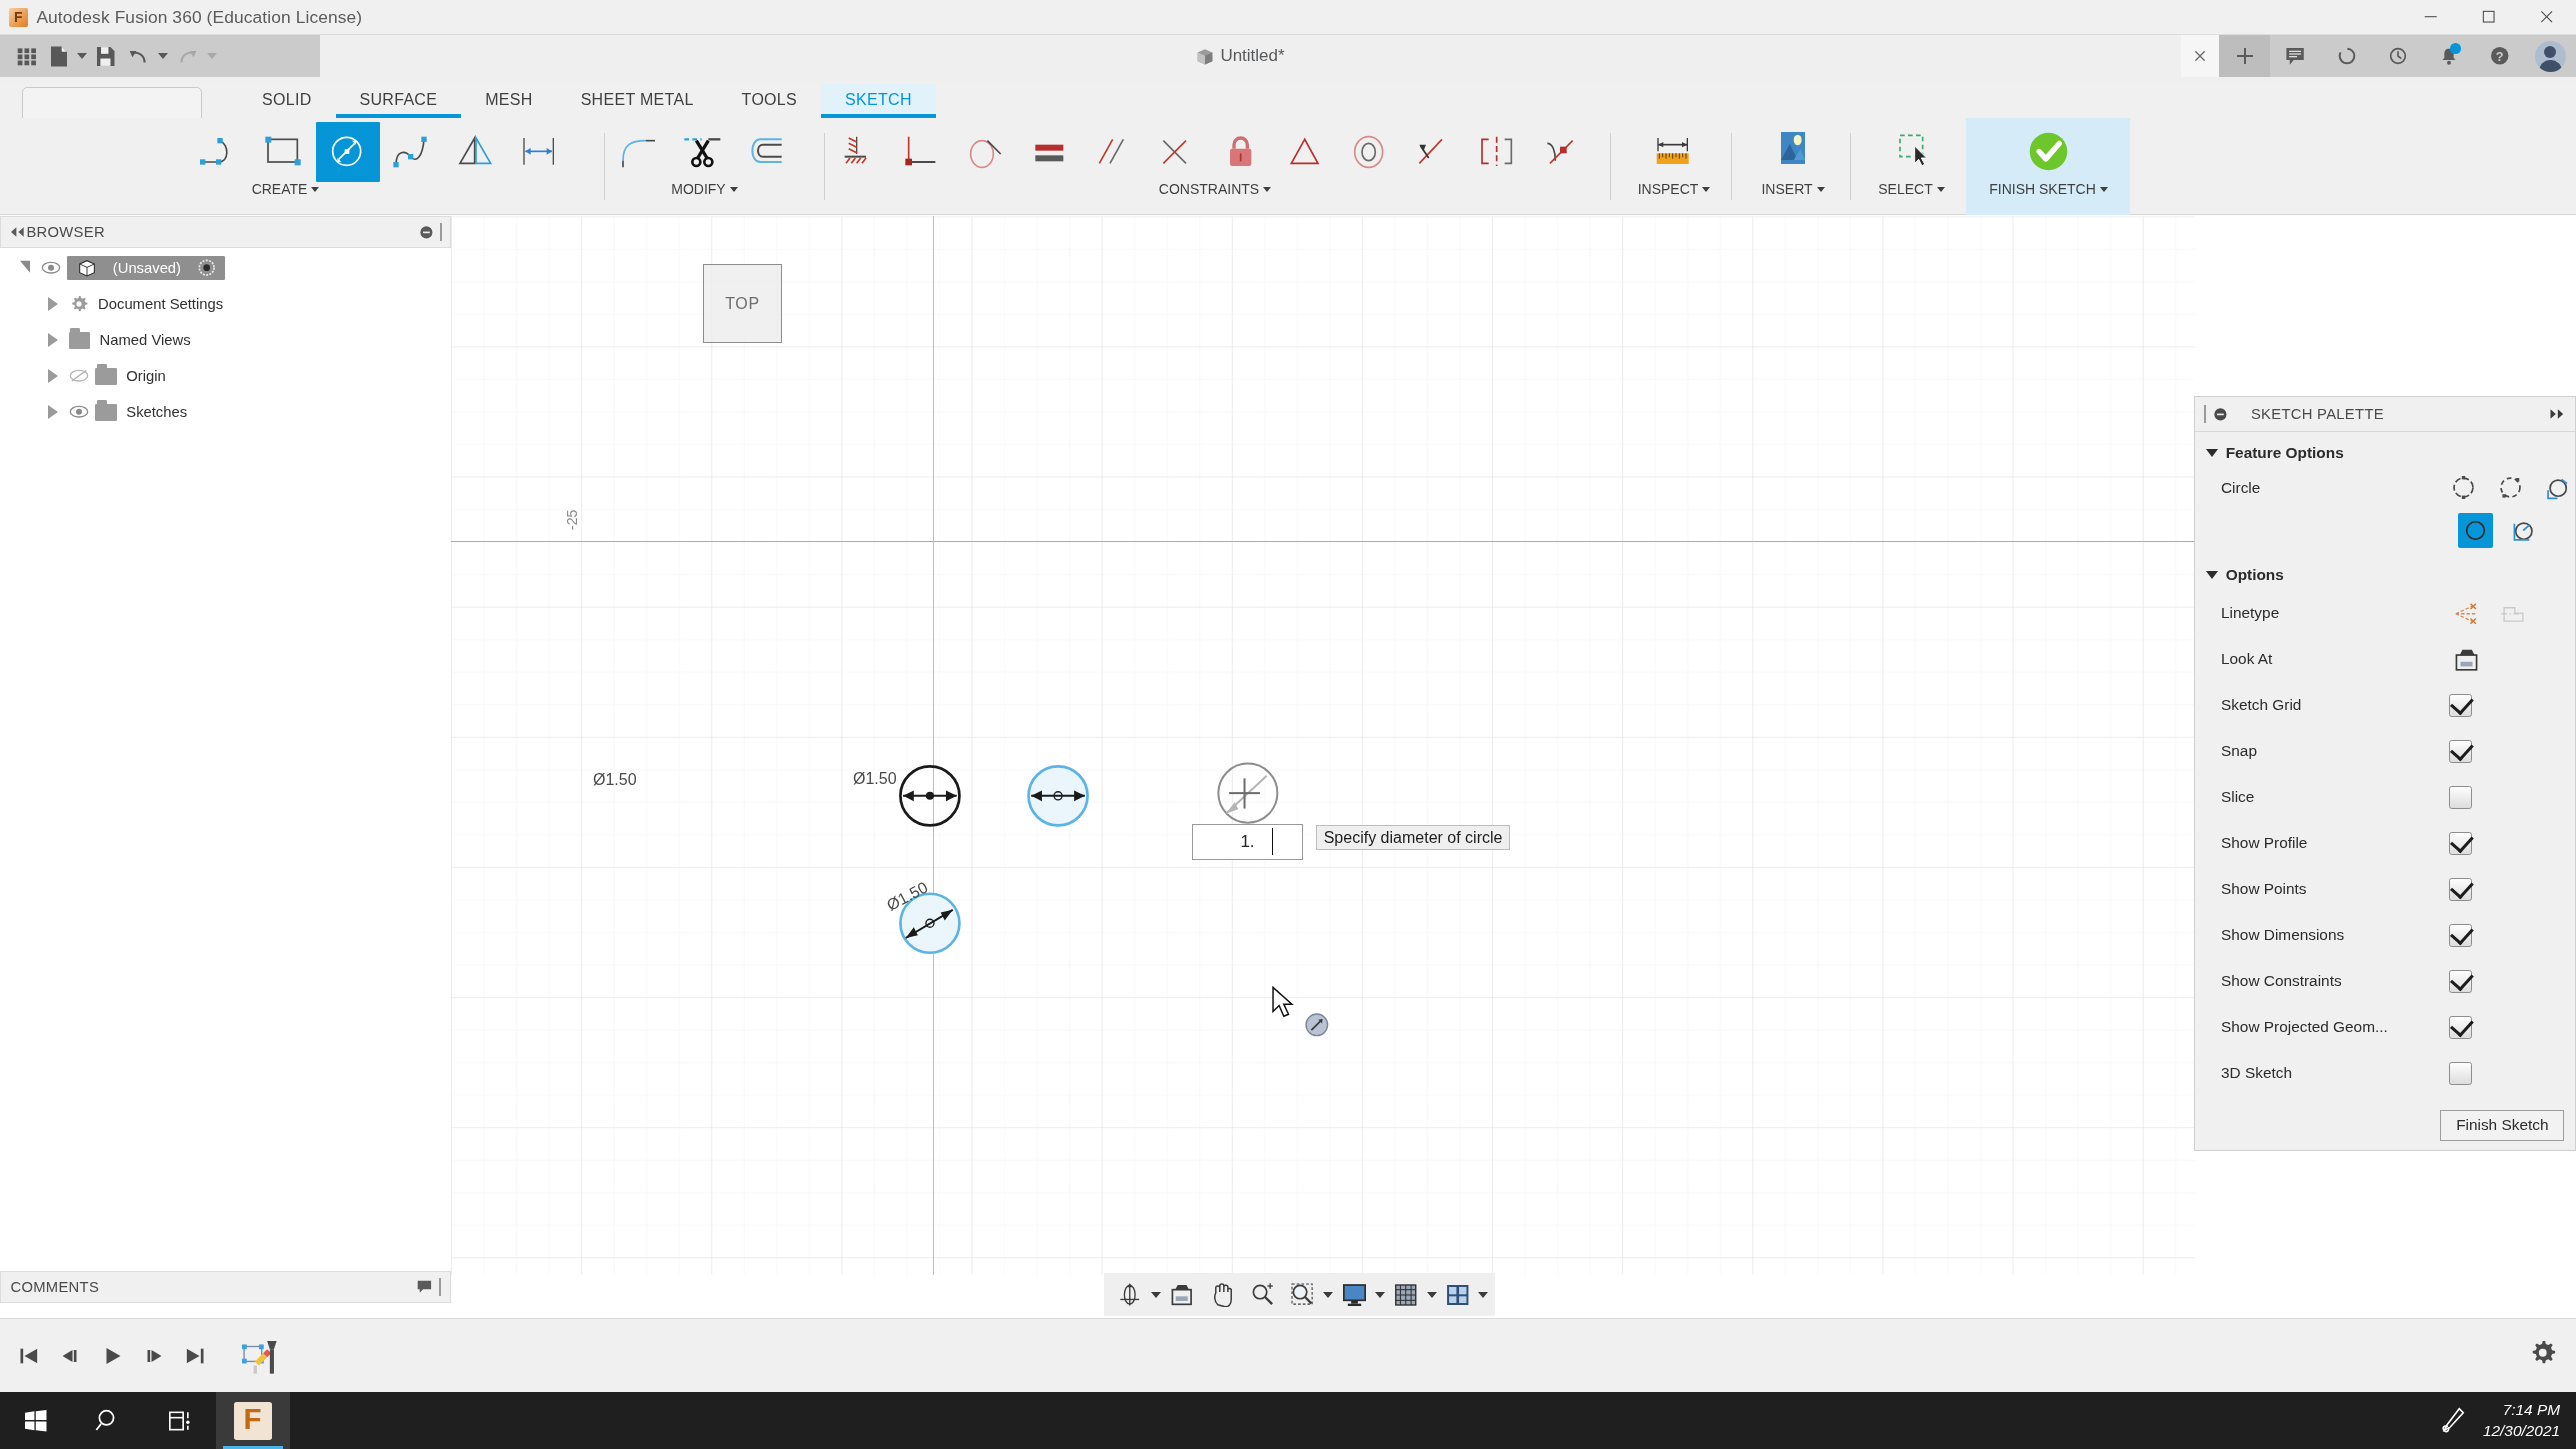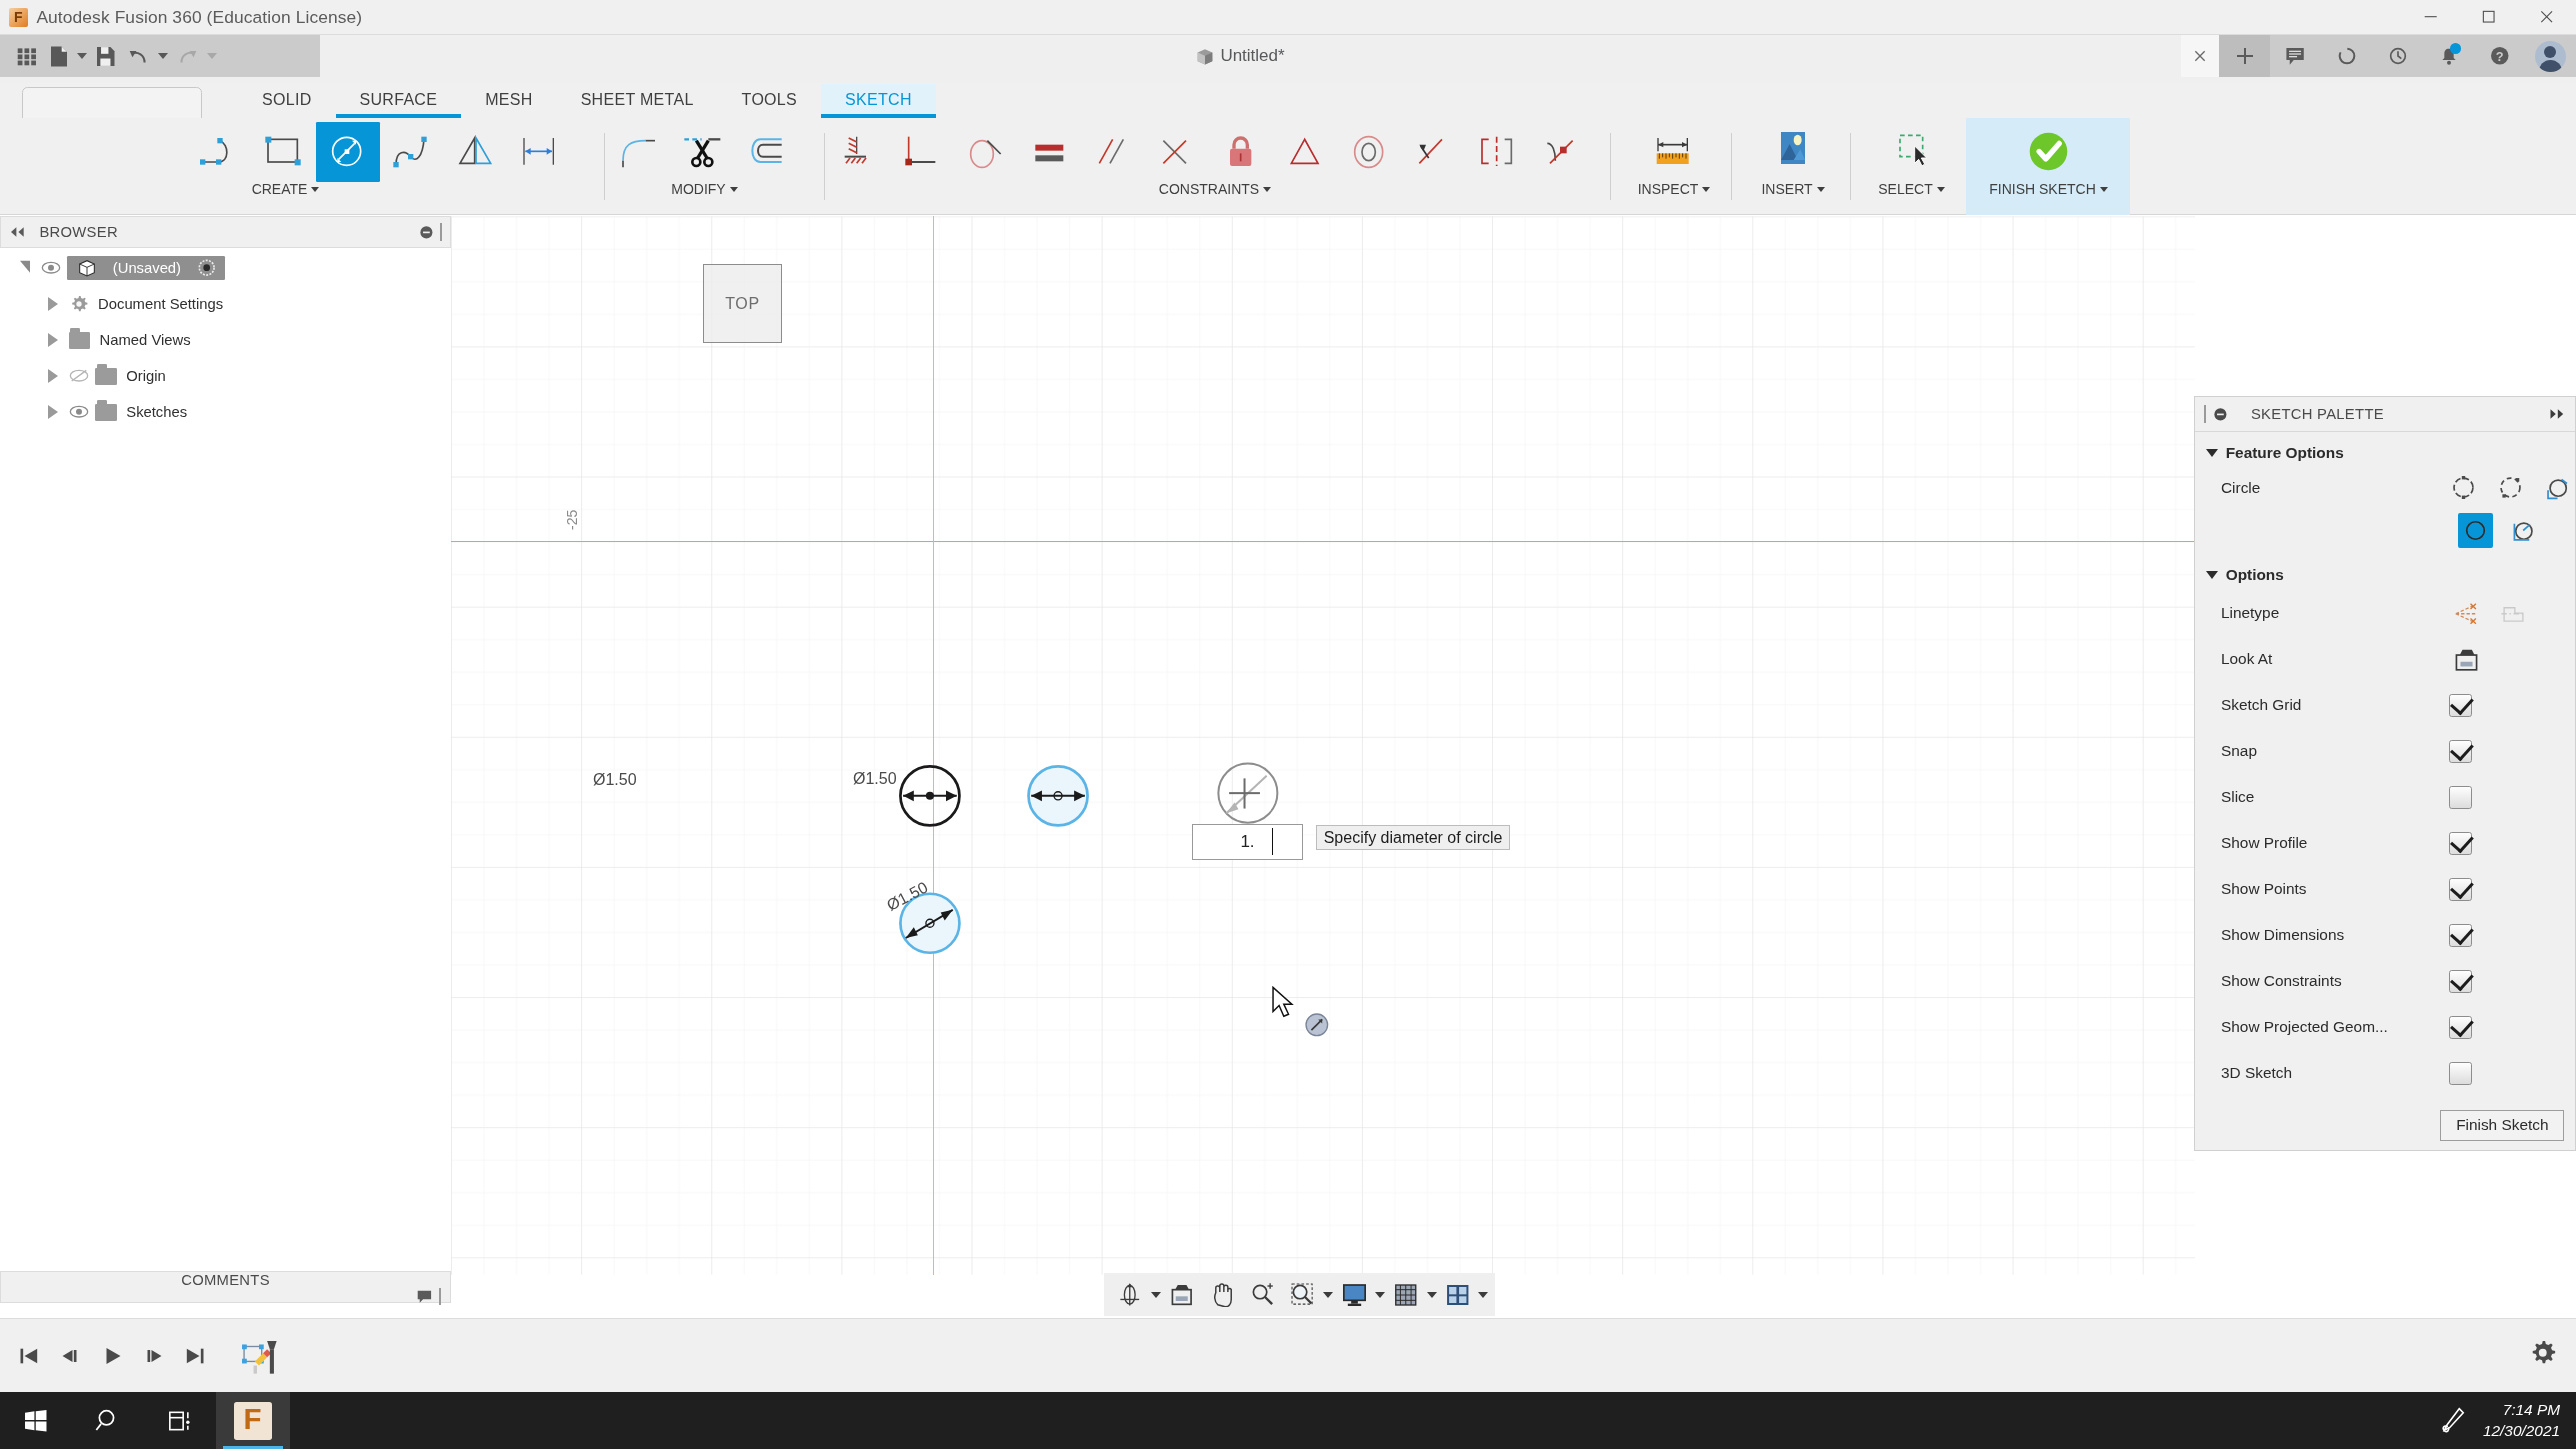--- a/index.html
+++ b/index.html
@@ -135,21 +135,21 @@
   }
   .rsep { position:absolute; top:14.8px; width:0.7px; height:67px; background:#cfcfcf; }
   .finish-hl { position:absolute; top:0; height:97px; background:#d5ecf8; }
 
   
   .browser-hdr {
     position: absolute; left: 0; top: 216px; width: 451px; height: 32px;
     background: #f0f0f0; border: 0.7px solid #dcdcdc;
     display:flex; align-items:center; padding: 0 8px;
   }
-  .browser-hdr .t { font-size: 14.8px; color: #4a4a4a; margin-left: 13px; letter-spacing:0.3px;}
+  .browser-hdr .t { font-size: 14.8px; color: #4a4a4a; margin-left: 0; letter-spacing:0.3px;}
   .tree { position: absolute; left: 0; top: 250px; width: 451px; }
   .tree-row { display: flex; align-items: center; height: 36px; padding-left: 20px; }
   .tree-row.indent { padding-left: 48px; }
   .tree-row .arrow-closed {
     width: 0; height: 0; border-top: 7.4px solid transparent; border-bottom: 7.4px solid transparent;
     border-left: 10px solid #9a9a9a; margin-right: 10.7px; flex:none;
   }
   .tree-row .arrow-open {
     width:0;height:0;border-left:10px solid transparent;border-top:12px solid #8a8a8a;
     margin-right:10.7px; flex:none; transform: translateY(-1.3px);
@@ -169,21 +169,21 @@
     content:""; position:absolute; top:-4px; left:1.3px; width:10px; height:4px;
     background:#9b9b9b; border-radius:1.3px 1.3px 0 0;
   }
   .cube-ico {
     width: 20px; height: 20px; flex:none; margin-right: 8px;
   }
 
   .comments-bar {
     position: absolute; left: 0; top: 1271px; width: 451px; height: 32px;
     background: #f0f0f0; border: 0.7px solid #dcdcdc;
-    display:flex; align-items:center; padding: 0 9.4px; flex-direction: column;
+    display:flex; align-items:center; padding: 0 9.4px;
   }
   .comments-bar .t { font-size: 14.8px; color: #4a4a4a; letter-spacing:0.3px;}
 
   
   .canvas {
     position: absolute; left: 451px; top: 216px; width: 1744px; height: 1059px;
     background: #ffffff; overflow: hidden;
   }
   .grid-bg { position:absolute; inset:0; }
   .axis-x { position:absolute; left:0; width:100%; height:1.3px; background:#e2939b; }

